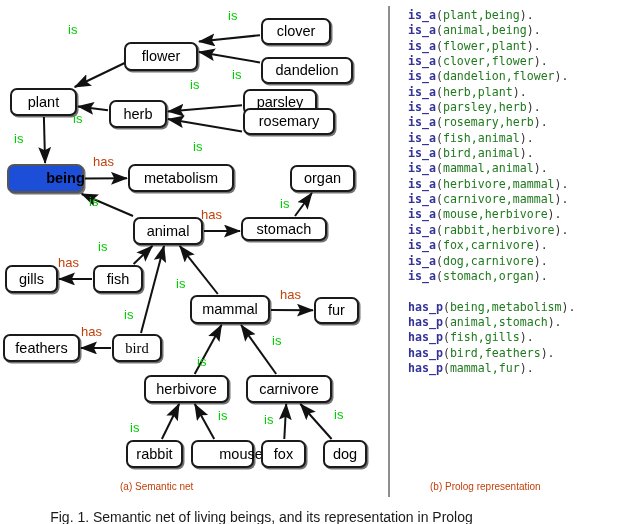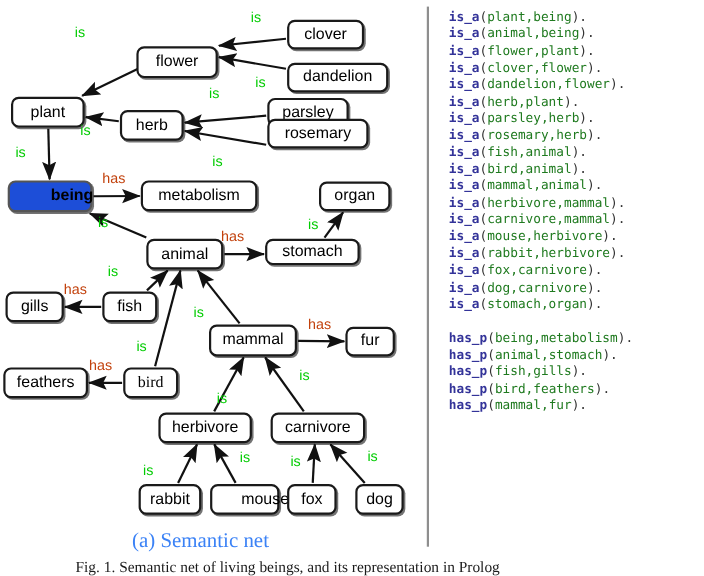--- a/index.html
+++ b/index.html
@@ -101,35 +101,35 @@
     color: #2f6d2f;
   }
   #prolog-code .pred  { color: #333399; font-weight: bold; }
   #prolog-code .arg   { color: #1f7a1f; }
   #prolog-code .punct { color: #333333; }
   #prolog-code .blank { display: block; height: 15.35px; }
 
   
   .subcaption {
     position: absolute;
-    font-family: Liberation Serif, serif;
-    font-size: 19px;
-    color: #3b82f6;
+    font-family: Liberation Sans, sans-serif;
+    font-size: 10px;
+    color: #c2410c;
     white-space: nowrap;
   }
   #subcaption-a { left: 120px; top: 481px; }
   #subcaption-b { left: 430px; top: 481px; }
 
   #figure-caption {
     position: absolute;
     left: 0;
     top: 509px;
     width: 523px;
     text-align: center;
-    font-family: Liberation Serif, serif;
+    font-family: Liberation Sans, sans-serif;
     font-size: 14px;
     color: #1a1a1a;
     white-space: nowrap;
     overflow: hidden;
   }
 </style>
 </head>
 <body>
 
 <div id="figure">
@@ -292,15 +292,16 @@
 </span><span class="blank">
 </span><span><span class="pred">has_p</span><span class="punct">(</span><span class="arg">being,metabolism</span><span class="punct">).</span>
 </span><span><span class="pred">has_p</span><span class="punct">(</span><span class="arg">animal,stomach</span><span class="punct">).</span>
 </span><span><span class="pred">has_p</span><span class="punct">(</span><span class="arg">fish,gills</span><span class="punct">).</span>
 </span><span><span class="pred">has_p</span><span class="punct">(</span><span class="arg">bird,feathers</span><span class="punct">).</span>
 </span><span><span class="pred">has_p</span><span class="punct">(</span><span class="arg">mammal,fur</span><span class="punct">).</span>
 </span></pre>
   </div>
 
   <div class="subcaption" id="subcaption-a">(a) Semantic net</div>
+  <div class="subcaption" id="subcaption-b">(b) Prolog representation</div>
   <div id="figure-caption">Fig. 1. Semantic net of living beings, and its representation in Prolog</div>
 
 </div>
 
 </body></html>

